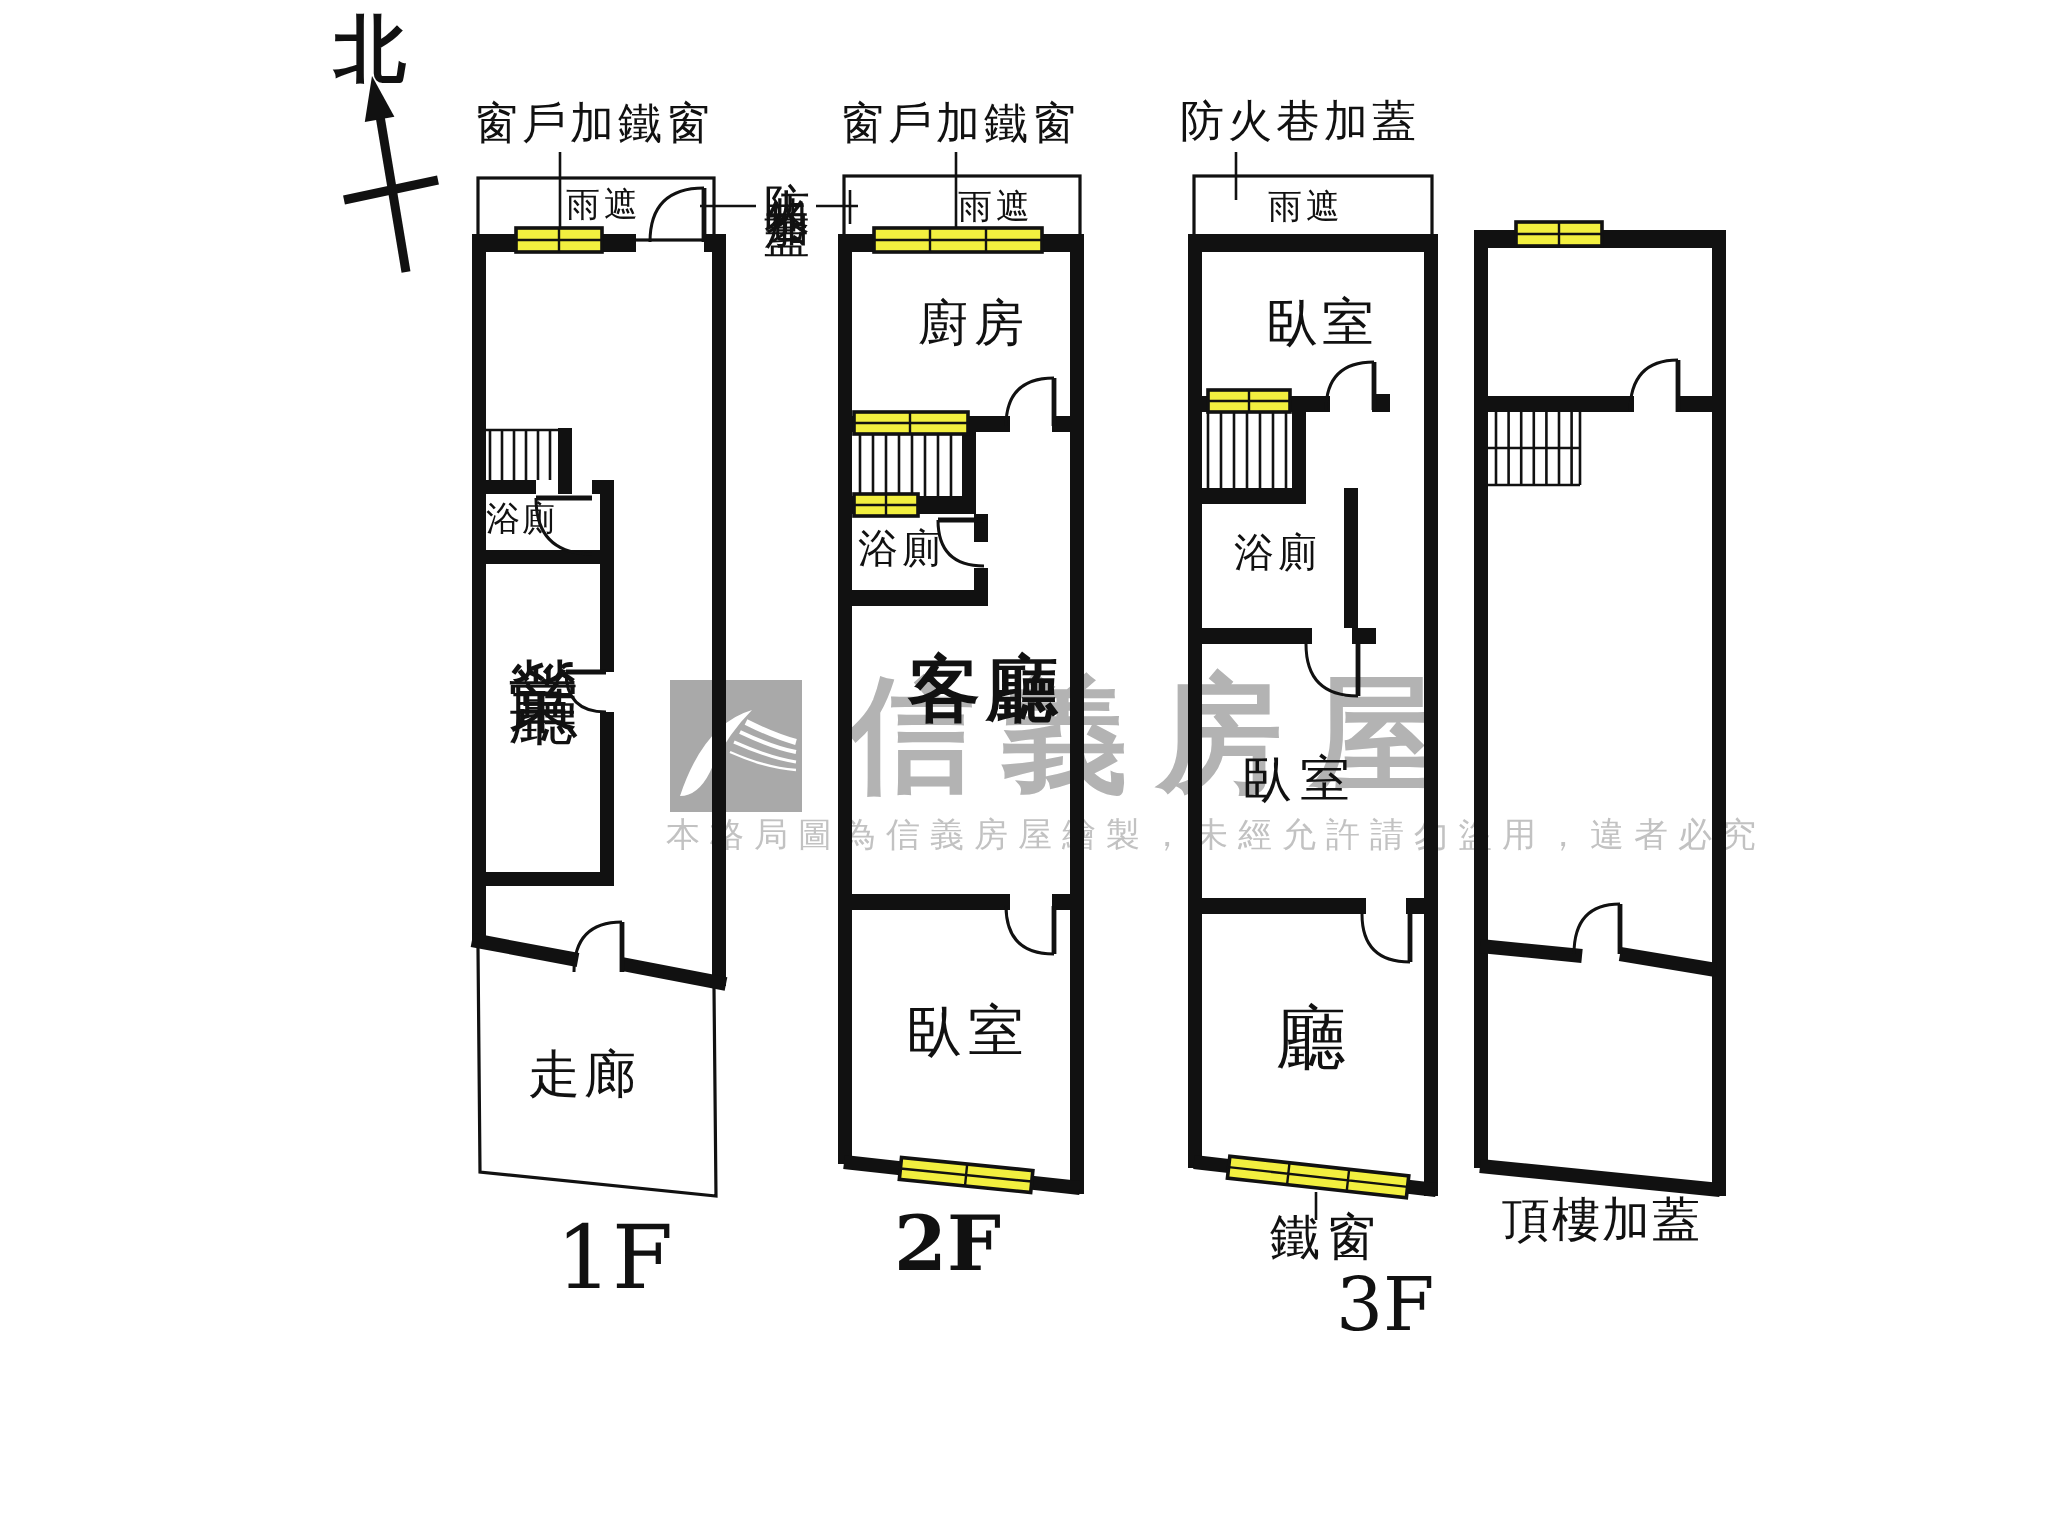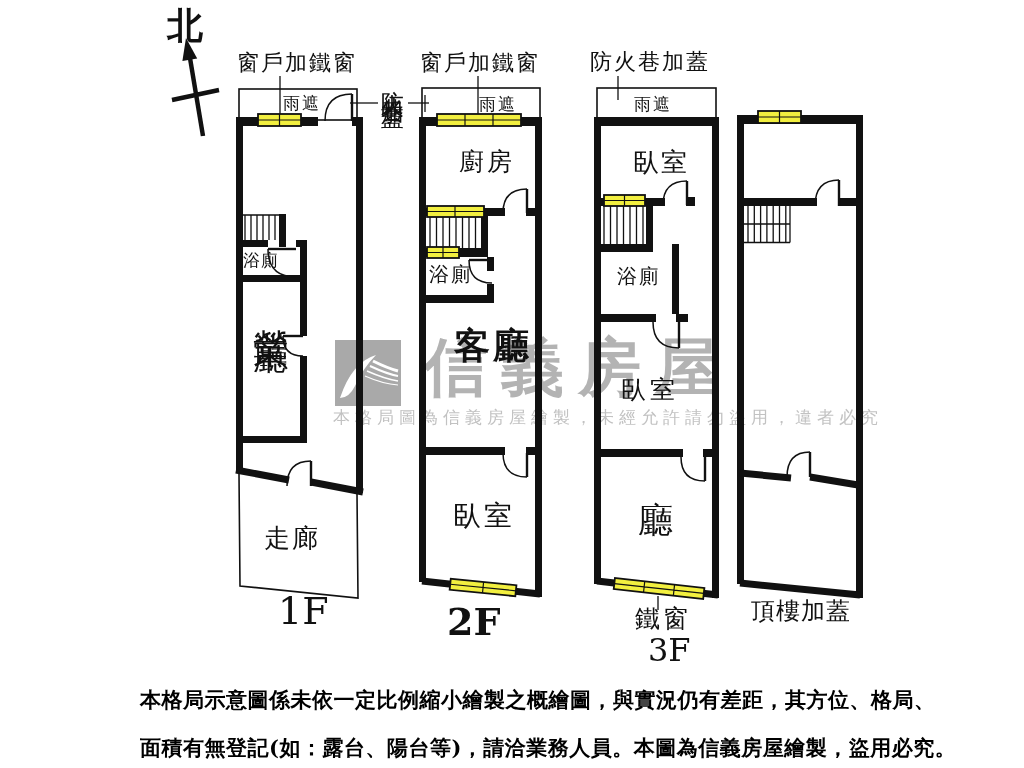--- a/index.html
+++ b/index.html
@@ -212,39 +212,37 @@
     </g>
   </svg>
 
   <div class="lbl" style="left:167px;top:6px;font-size:36px;font-weight:700;">北</div>
 
   <div class="lbl" style="left:237px;top:51px;font-size:22px;letter-spacing:2px;">窗戶加鐵窗</div>
   <div class="lbl" style="left:283px;top:94px;font-size:17px;letter-spacing:2px;">雨遮</div>
   <div class="lbl" style="left:243px;top:251px;font-size:17px;letter-spacing:1px;">浴廁</div>
   <div class="lbl vert" style="left:251px;top:301px;font-size:35px;letter-spacing:4px;">營業廳</div>
   <div class="lbl" style="left:264px;top:524px;font-size:26px;letter-spacing:2px;">走廊</div>
-  <div class="lbl" style="left:278px;top:591px;font-size:38px;text-align:right;">1F</div>
+  <div class="lbl" style="left:278px;top:606px;font-size:44px;text-align:right;">1F</div>
 
   <div class="lbl vert" style="left:380px;top:72px;font-size:23px;letter-spacing:4px;">防火巷加蓋</div>
 
   <div class="lbl" style="left:420px;top:51px;font-size:22px;letter-spacing:2px;">窗戶加鐵窗</div>
   <div class="lbl" style="left:479px;top:95px;font-size:17px;letter-spacing:2px;">雨遮</div>
   <div class="lbl" style="left:459px;top:148px;font-size:25px;letter-spacing:3px;">廚房</div>
   <div class="lbl" style="left:429px;top:264px;font-size:20px;letter-spacing:2px;">浴廁</div>
   <div class="lbl" style="left:454px;top:326px;font-size:36px;letter-spacing:3px;font-weight:bold;">客廳</div>
   <div class="lbl" style="left:453px;top:501px;font-size:28px;letter-spacing:3px;">臥室</div>
   <div class="lbl" style="left:447px;top:601px;font-size:38px;font-weight:bold;">2F</div>
 
   <div class="lbl" style="left:590px;top:50px;font-size:22px;letter-spacing:2px;">防火巷加蓋</div>
   <div class="lbl" style="left:634px;top:95px;font-size:17px;letter-spacing:2px;">雨遮</div>
   <div class="lbl" style="left:633px;top:148px;font-size:26px;letter-spacing:2px;">臥室</div>
   <div class="lbl" style="left:617px;top:266px;font-size:20px;letter-spacing:2px;">浴廁</div>
   <div class="lbl" style="left:621px;top:376px;font-size:25px;letter-spacing:4px;">臥室</div>
   <div class="lbl" style="left:638px;top:502px;font-size:35px;">廳</div>
   <div class="lbl" style="left:635px;top:605px;font-size:25px;letter-spacing:3px;">鐵窗</div>
-  <div class="lbl" style="left:648px;top:633px;font-size:32px;">3F</div>
+  <div class="lbl" style="left:668px;top:633px;font-size:37px;">3F</div>
 
   <div class="lbl" style="left:751px;top:599px;font-size:24px;letter-spacing:1px;font-family:Liberation Serif, serif;">頂樓加蓋</div>
 
-  <div class="disc" style="top:686px;">本格局示意圖係未依一定比例縮小繪製之概繪圖，與實況仍有差距，其方位、格局、</div>
-  <div class="disc" style="top:734px;">面積有無登記(如：露台、陽台等)，請洽業務人員。本圖為信義房屋繪製，盜用必究。</div>
 
 </div>
 
 </body></html>

